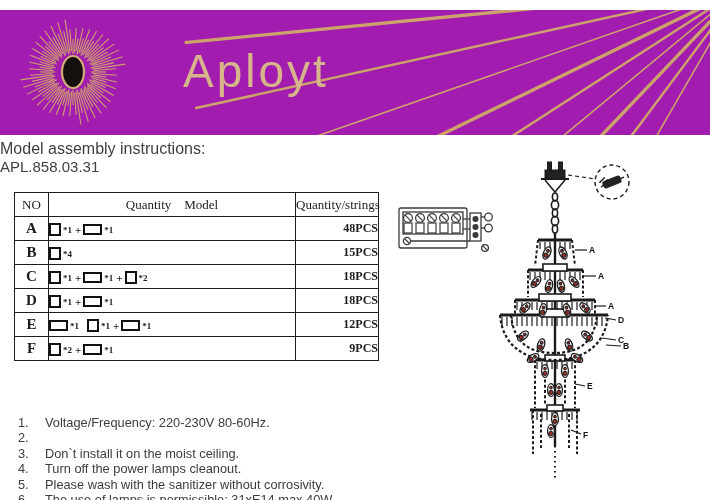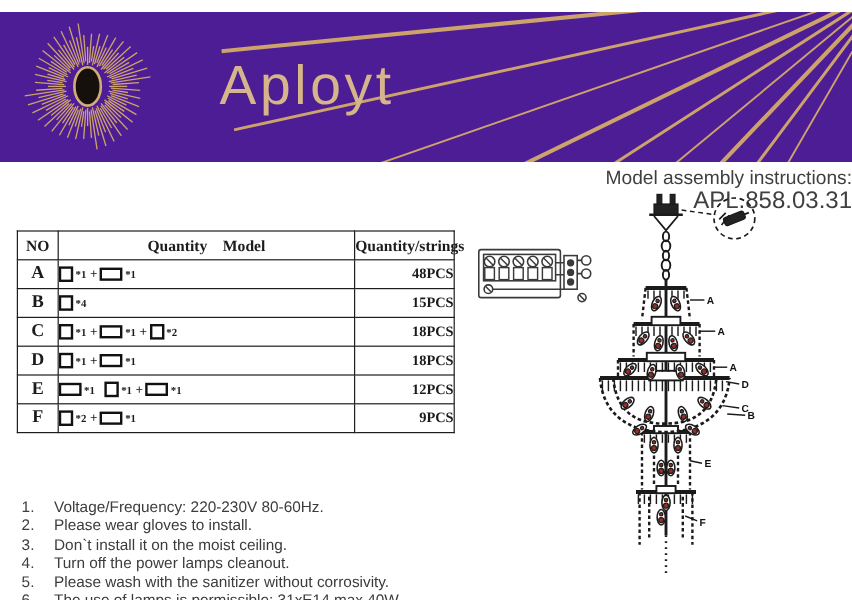--- a/index.html
+++ b/index.html
@@ -1,37 +1,37 @@
 <!DOCTYPE html>
 <html><head>
 <meta charset="utf-8">
 <style>
   html,body{margin:0;padding:0;}
   body{
     width:710px;height:500px;position:relative;overflow:hidden;
     background:#ffffff;font-family:"Liberation Sans",sans-serif;color:#1b1b1b;
   }
   
-  .banner{position:absolute;left:0;top:10px;width:710px;height:125px;background:#4c1d95;}
+  .banner{position:absolute;left:0;top:10px;width:710px;height:125px;background:#a21caf;}
   .banner svg{position:absolute;left:0;top:0;}
   .brand{
     position:absolute;left:183px;top:34px;color:#d6b58a;font-size:46px;
     font-weight:300;letter-spacing:3px;font-family:"Liberation Sans",sans-serif;
   }
   
-  .title-block{position:absolute;left:0;top:139px;width:710px;text-align:right;color:#3f3f3f;}
+  .title-block{position:absolute;left:0;top:139px;width:710px;text-align:left;color:#3f3f3f;}
   .title-line1{font-size:16px;line-height:19px;}
-  .title-line2{font-size:20px;line-height:18px;padding-left:12px;}
+  .title-line2{font-size:15px;line-height:18px;}
   
   table.crystal{
     position:absolute;left:14px;top:192px;width:364px;border-collapse:collapse;
     font-family:"Liberation Serif",serif;table-layout:fixed;
   }
   table.crystal th,table.crystal td{border:1.6px solid #1d1d1d;padding:0;height:23px;}
-  table.crystal th{font-size:13px;font-weight:bold;white-space:pre;text-align:center;}
+  table.crystal th{font-size:13px;font-weight:normal;white-space:pre;text-align:center;}
   col.c-no{width:34px;}col.c-model{width:247px;}col.c-qty{width:83px;}
   td.no{text-align:center;font-weight:bold;font-size:15px;}
   td.model{padding-left:36px;}
   td.qty{text-align:right;font-weight:bold;font-size:12px;font-stretch:condensed;}
   .ic{display:inline-block;vertical-align:middle;border:2.2px solid #111;background:#fff;}
   .ic.sq{width:8px;height:9px;}
   .ic.rc{width:15px;height:7px;}
   .q{font-size:9px;font-weight:bold;vertical-align:middle;margin:0 1px 0 2px;}
   .plus{font-size:11px;font-weight:bold;vertical-align:middle;margin:0 2px;}
   .gap{display:inline-block;width:7px;}
@@ -529,21 +529,20 @@
   <text class="lbl" x="108" y="280">F</text>
 </svg>
 
 <div class="instr">
     <div class="row">
       <span class="num">1.</span>
       <span class="txt">Voltage/Frequency: 220-230V 80-60Hz.</span>
     </div>
     <div class="row">
       <span class="num">2.</span>
-      <span class="txt">Please wear gloves to install.</span>
     </div>
     <div class="row">
       <span class="num">3.</span>
       <span class="txt">Don`t install it on the moist ceiling.</span>
     </div>
     <div class="row">
       <span class="num">4.</span>
       <span class="txt">Turn off the power lamps cleanout.</span>
     </div>
     <div class="row">

